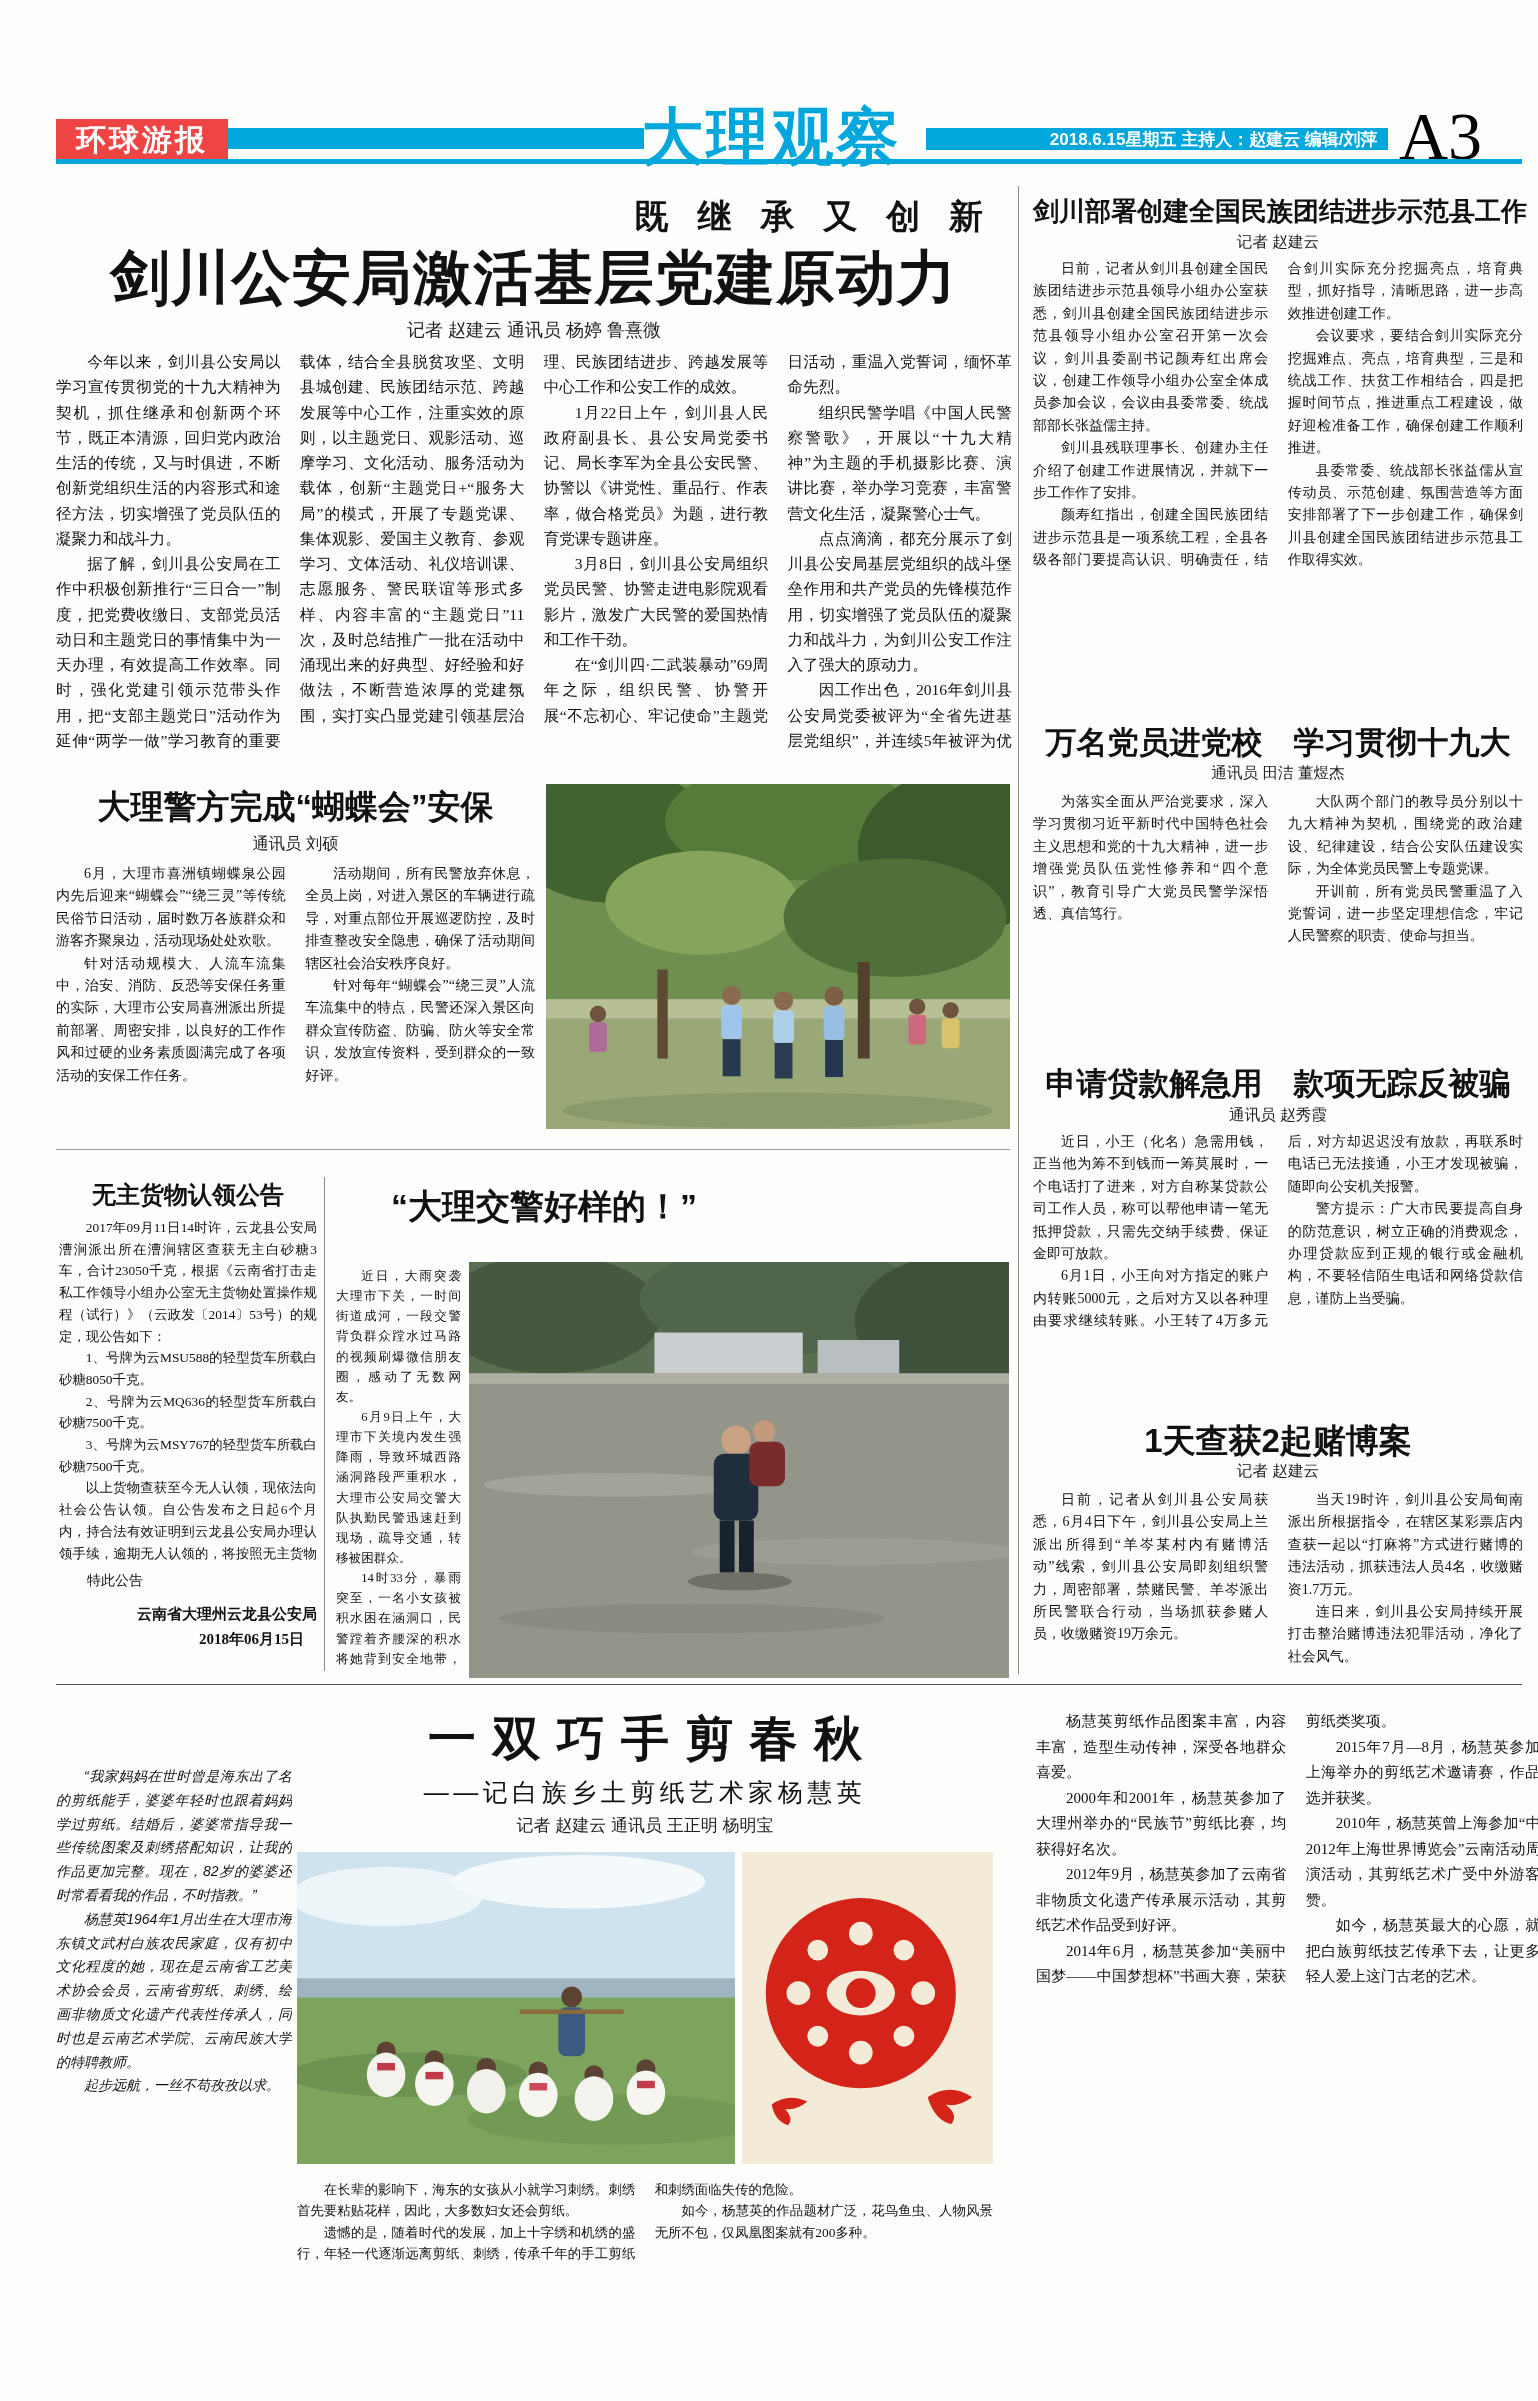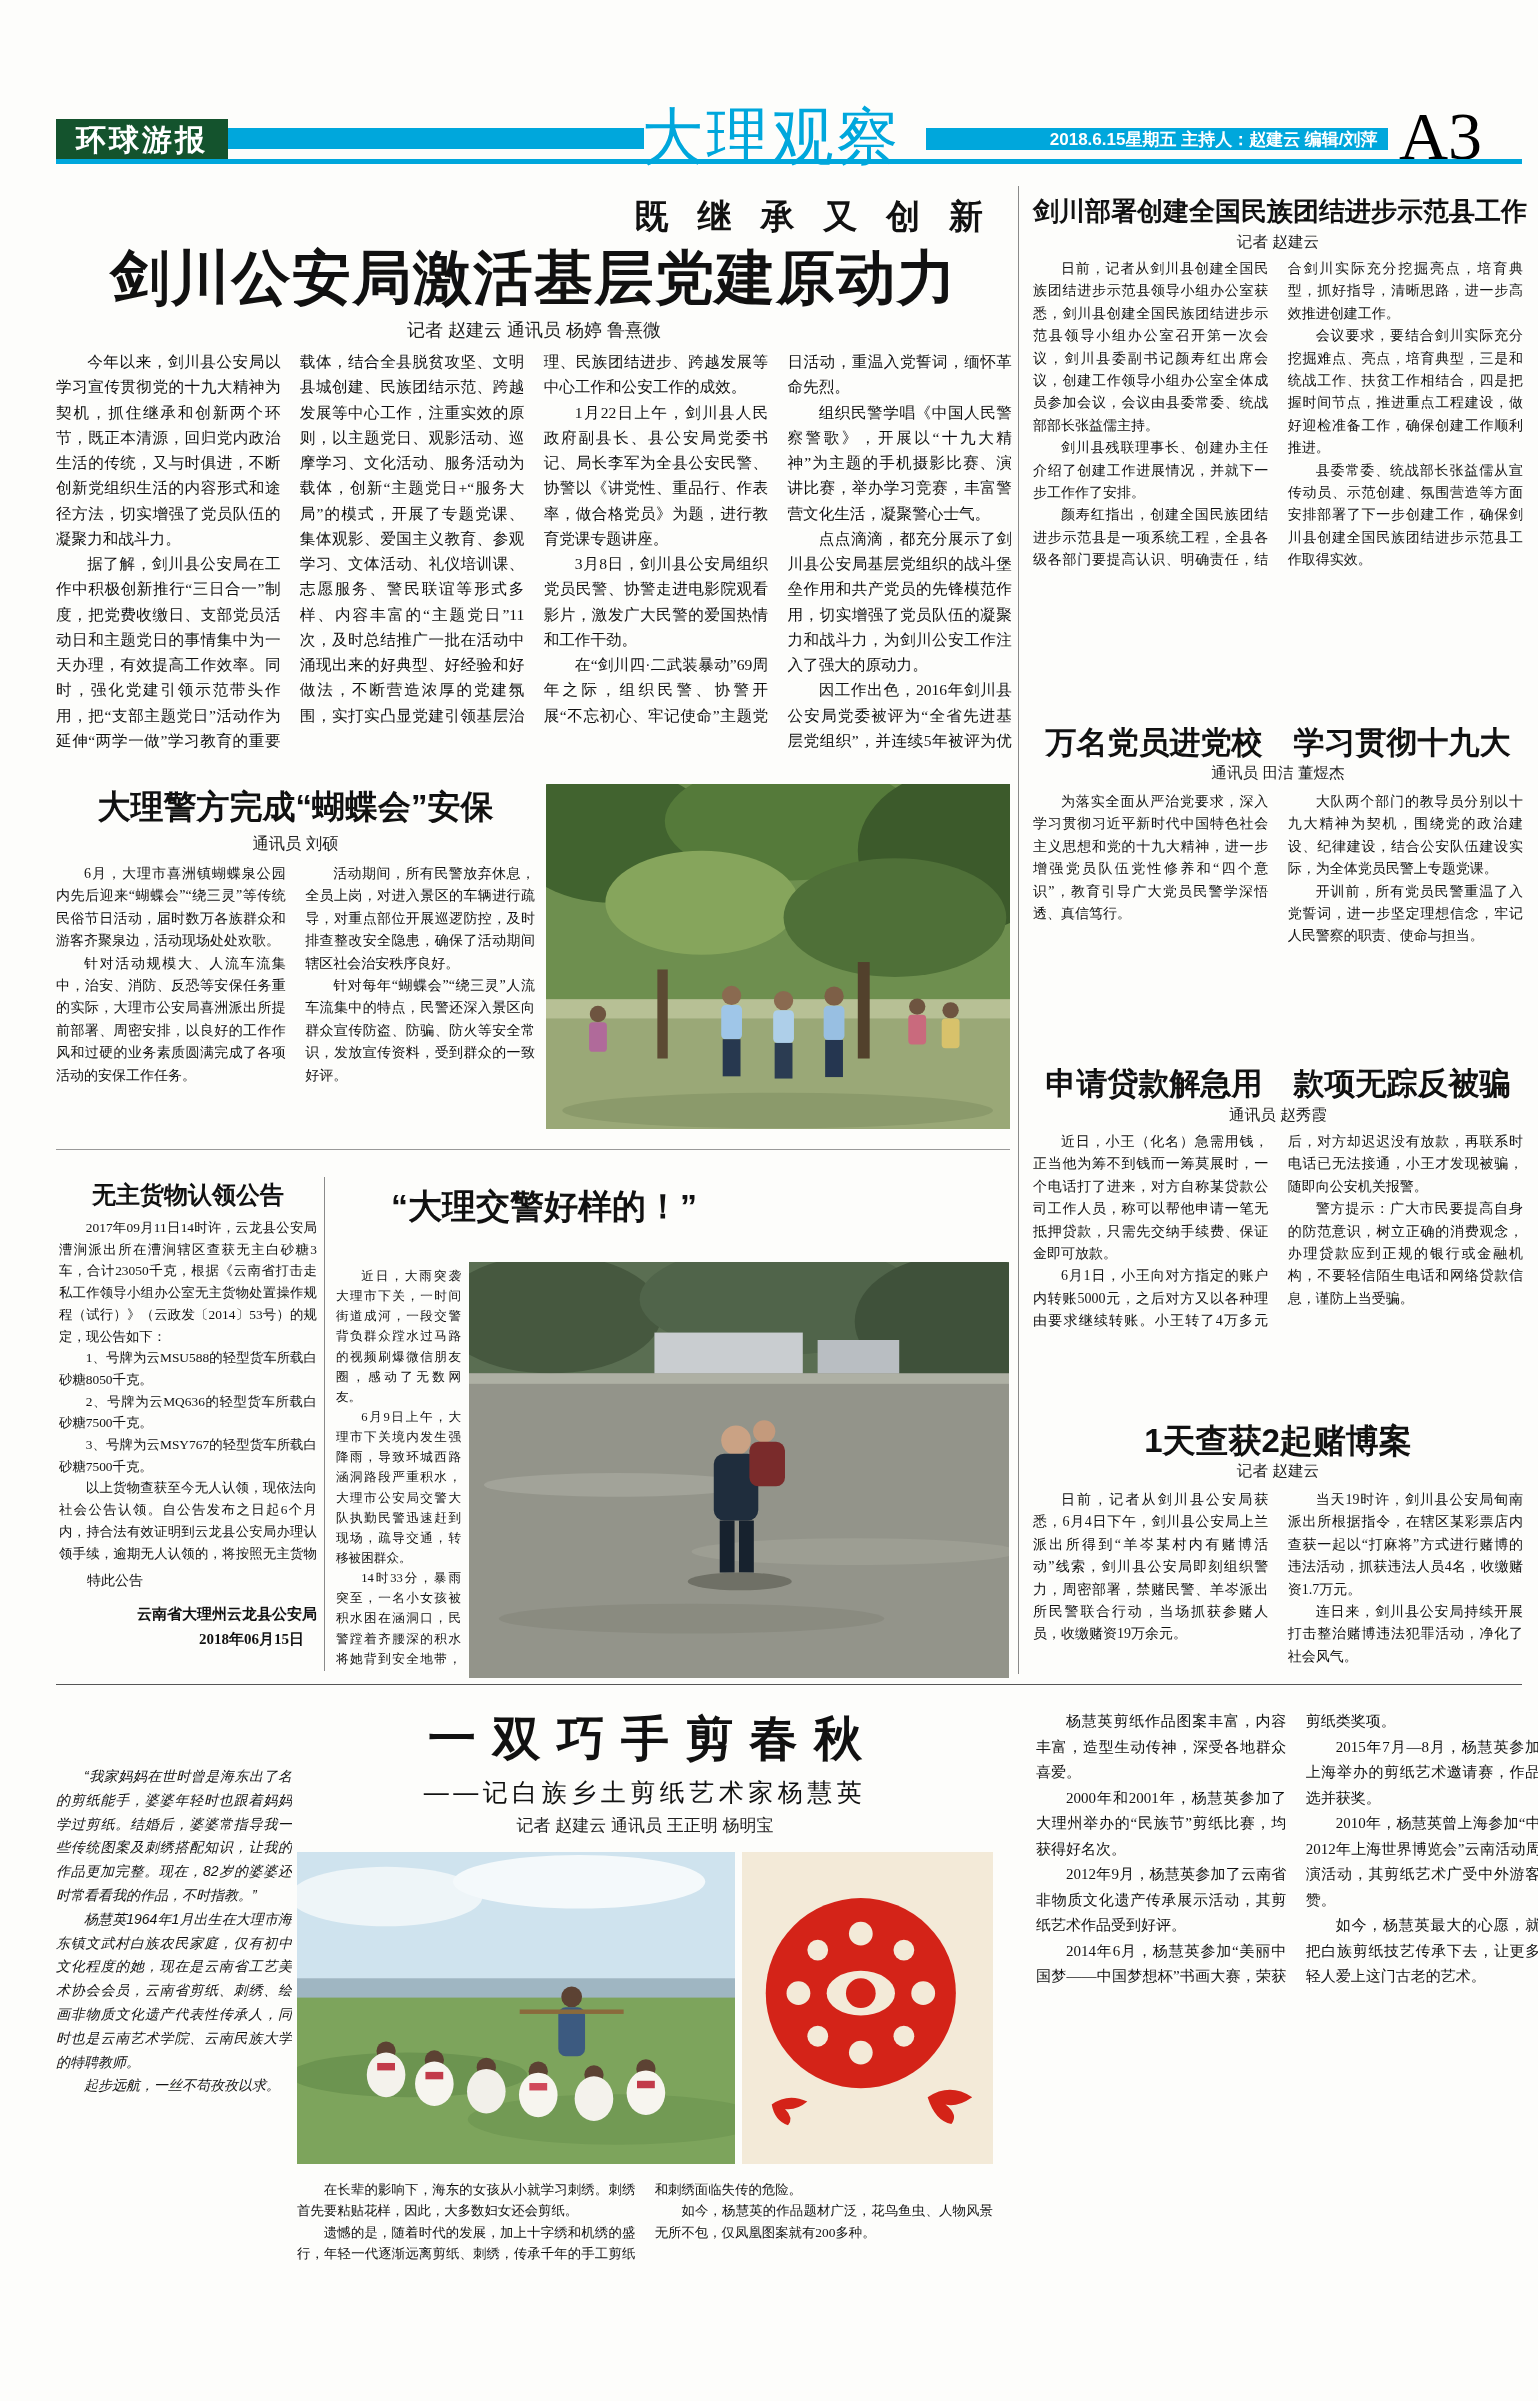--- a/index.html
+++ b/index.html
@@ -5,27 +5,27 @@
   * { box-sizing: border-box; margin: 0; padding: 0; }
   html,body { background:#e9e9e6; }
   body { font-family:"Liberation Serif", serif; }
   .page {
     position:relative; width:1538px; height:2401px; background:#fdfdfb;
     margin:0 auto; overflow:hidden; color:#111;
   }
   .abs { position:absolute; }
 
   
-  .masthead-box { left:56px; top:119px; width:172px; height:42px; background:#14532d;
+  .masthead-box { left:56px; top:119px; width:172px; height:42px; background:#ef4444;
     display:flex; align-items:center; justify-content:center; }
   .masthead-box span { color:#fff; font-family:"Liberation Serif",serif; font-weight:bold;
     font-size:30px; letter-spacing:3px; }
   .bar-left { left:228px; top:128px; width:416px; height:21px; background:#00a7dc; }
   .section-title { left:638px; top:95px; width:267px; text-align:center;
-    font-family:"Liberation Sans",sans-serif; font-weight:400; font-size:62px;
+    font-family:"Liberation Sans",sans-serif; font-weight:700; font-size:62px;
     color:#00a7dc; letter-spacing:3px; white-space:nowrap; }
   .bar-right { left:926px; top:128px; width:462px; height:22px; background:#00a7dc;
     display:flex; align-items:center; justify-content:flex-end; }
   .bar-right span { color:#fff; font-family:"Liberation Sans",sans-serif; font-weight:bold;
     font-size:17px; padding-right:10.4px; }
   .page-no { left:1399px; top:97px; width:126px; font-family:"Liberation Serif",serif;
     font-size:68px; color:#000; }
   .header-rule { left:56px; top:159px; width:1466px; height:4.5px; background:#00a7dc; }
 
   

